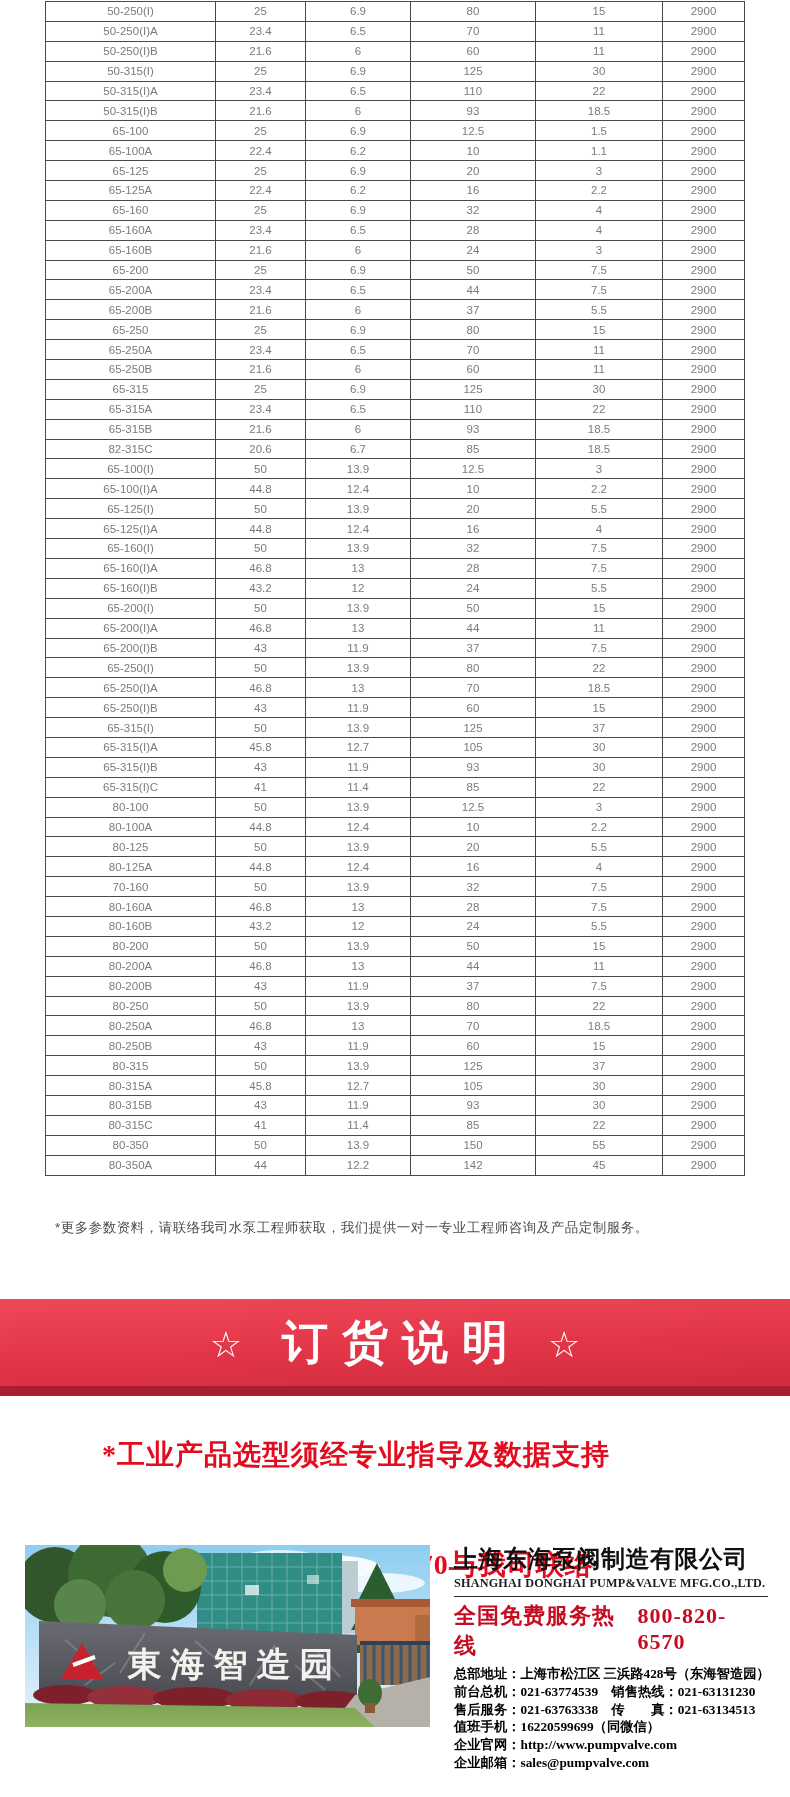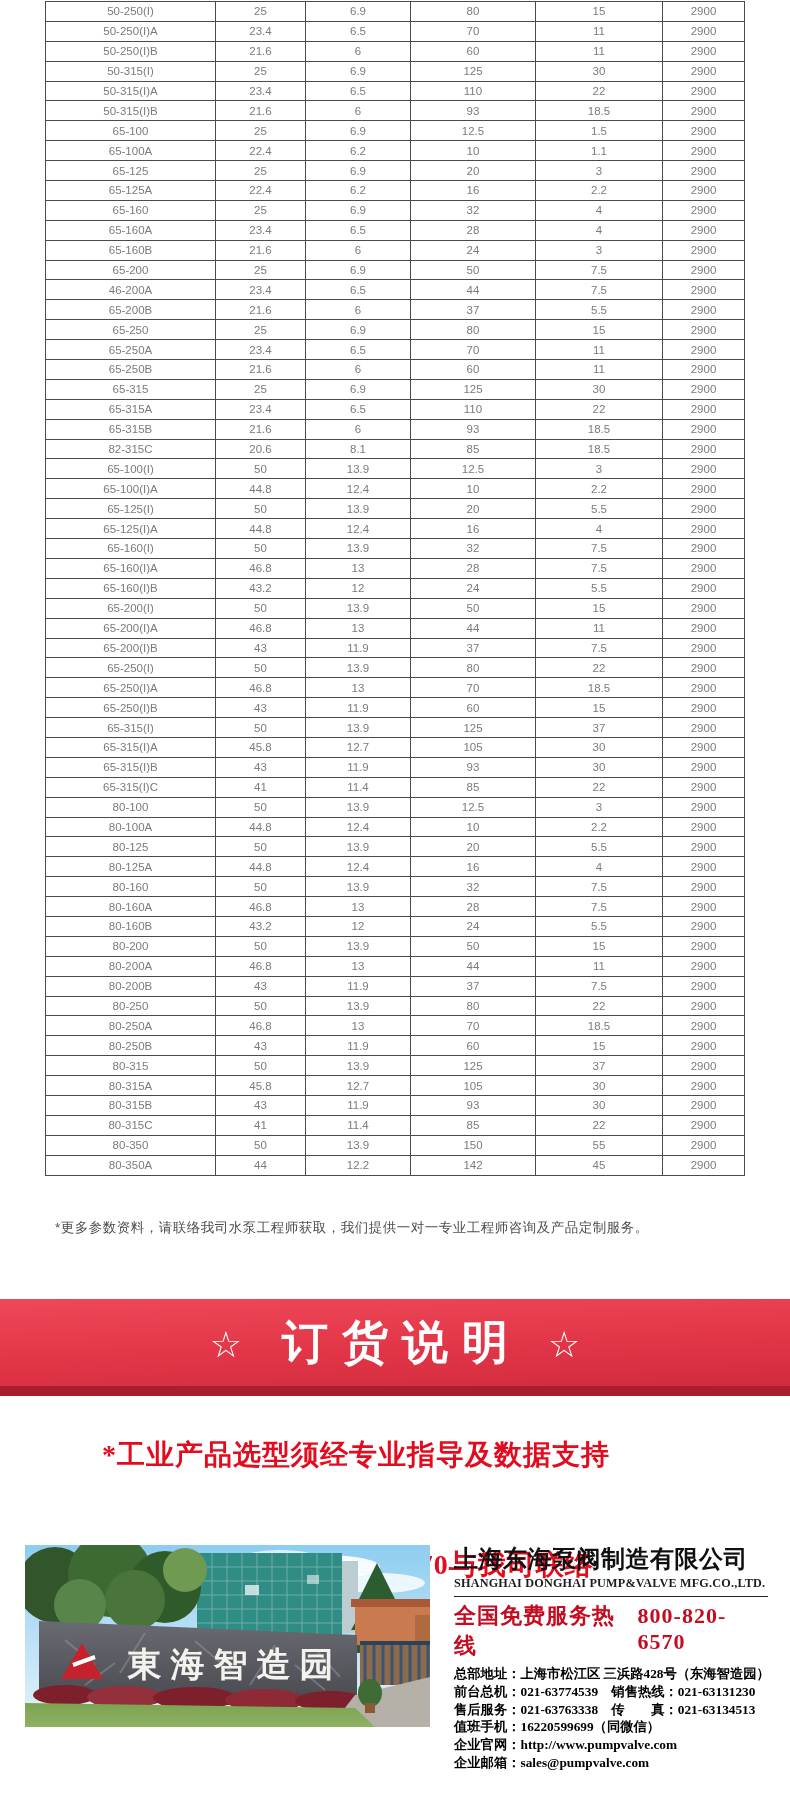--- a/index.html
+++ b/index.html
@@ -165,21 +165,21 @@
         </tr>
         <tr>
           <td>65-200</td>
           <td>25</td>
           <td>6.9</td>
           <td>50</td>
           <td>7.5</td>
           <td>2900</td>
         </tr>
         <tr>
-          <td>46-200A</td>
+          <td>65-200A</td>
           <td>23.4</td>
           <td>6.5</td>
           <td>44</td>
           <td>7.5</td>
           <td>2900</td>
         </tr>
         <tr>
           <td>65-200B</td>
           <td>21.6</td>
           <td>6</td>
@@ -231,21 +231,21 @@
           <td>65-315B</td>
           <td>21.6</td>
           <td>6</td>
           <td>93</td>
           <td>18.5</td>
           <td>2900</td>
         </tr>
         <tr>
           <td>82-315C</td>
           <td>20.6</td>
-          <td>8.1</td>
+          <td>6.7</td>
           <td>85</td>
           <td>18.5</td>
           <td>2900</td>
         </tr>
         <tr>
           <td>65-100(I)</td>
           <td>50</td>
           <td>13.9</td>
           <td>12.5</td>
           <td>3</td>
@@ -405,21 +405,21 @@
         </tr>
         <tr>
           <td>80-125A</td>
           <td>44.8</td>
           <td>12.4</td>
           <td>16</td>
           <td>4</td>
           <td>2900</td>
         </tr>
         <tr>
-          <td>80-160</td>
+          <td>70-160</td>
           <td>50</td>
           <td>13.9</td>
           <td>32</td>
           <td>7.5</td>
           <td>2900</td>
         </tr>
         <tr>
           <td>80-160A</td>
           <td>46.8</td>
           <td>13</td>

